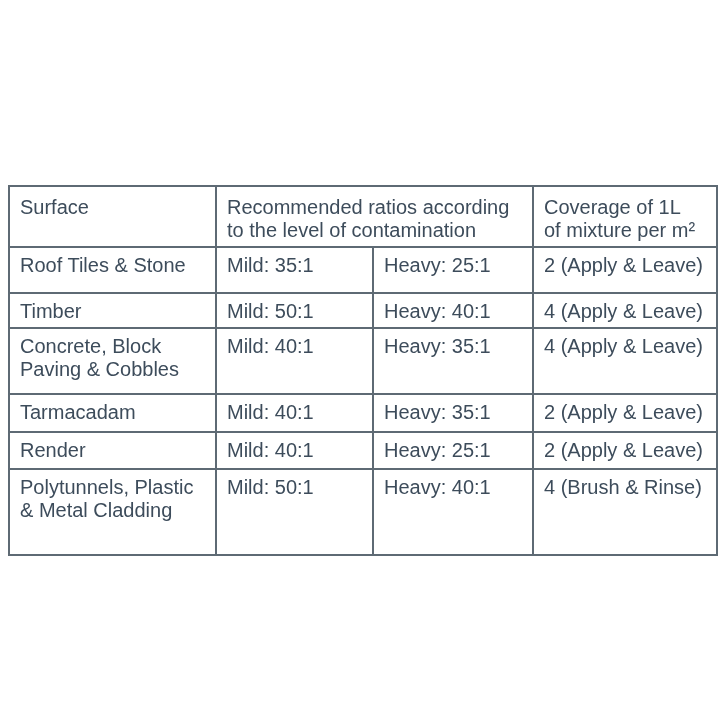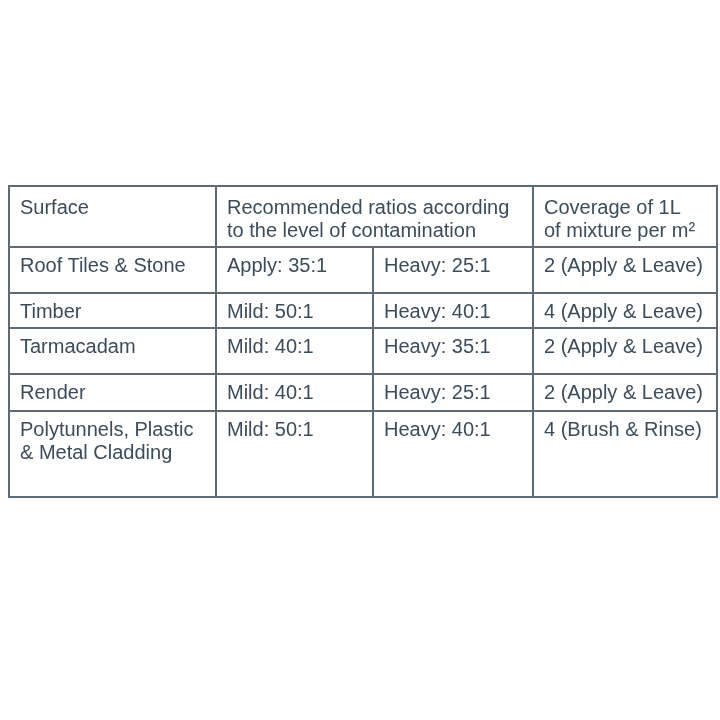--- a/index.html
+++ b/index.html
@@ -37,21 +37,21 @@
     text-align: left;
     padding: 6px 6px 4px 10px;
     font-weight: 400;
     overflow: hidden;
   }
   table.ratios thead th { padding-top: 9px; }
   tr.r-header  { height: 61px; }
   tr.r-roof    { height: 46px; }
   tr.r-timber  { height: 30px; }
   tr.r-concrete{ height: 66px; }
-  tr.r-tarmac  { height: 46px; margin-top: 36px; }
+  tr.r-tarmac  { height: 38px; margin-top: 36px; }
   tr.r-render  { height: 37px; padding-left: 37px; }
   tr.r-poly    { height: 86px; }
 </style>
 </head>
 <body>
 
 <div class="canvas">
   <table class="ratios">
     <colgroup>
       <col class="c1">
@@ -68,28 +68,34 @@
         </th>
         <th>
           <div>Coverage of 1L</div>
           <div>of mixture per m²</div>
         </th>
       </tr>
     </thead>
     <tbody>
       <tr class="r-roof">
         <td>Roof Tiles &amp; Stone</td>
-        <td>Apply: 35:1</td>
+        <td>Mild: 35:1</td>
         <td>Heavy: 25:1</td>
         <td>2 (Apply &amp; Leave)</td>
       </tr>
       <tr class="r-timber">
         <td>Timber</td>
         <td>Mild: 50:1</td>
         <td>Heavy: 40:1</td>
+        <td>4 (Apply &amp; Leave)</td>
+      </tr>
+      <tr class="r-concrete">
+        <td>Concrete, Block Paving &amp; Cobbles</td>
+        <td>Mild: 40:1</td>
+        <td>Heavy: 35:1</td>
         <td>4 (Apply &amp; Leave)</td>
       </tr>
       <tr class="r-tarmac">
         <td>Tarmacadam</td>
         <td>Mild: 40:1</td>
         <td>Heavy: 35:1</td>
         <td>2 (Apply &amp; Leave)</td>
       </tr>
       <tr class="r-render">
         <td>Render</td>

